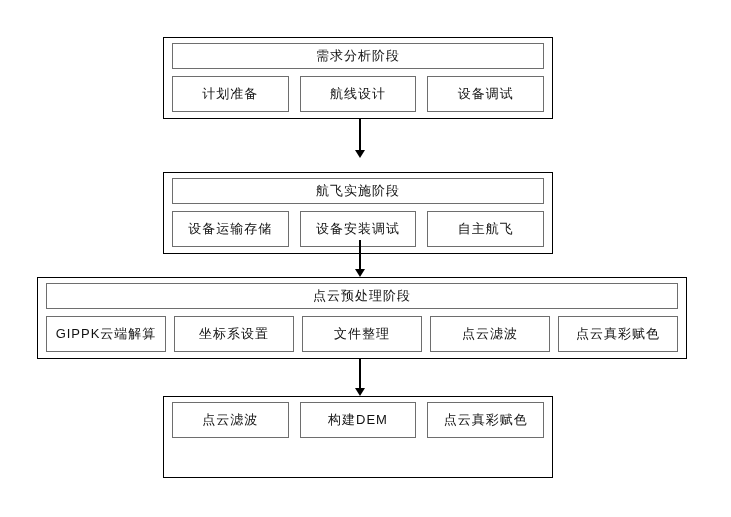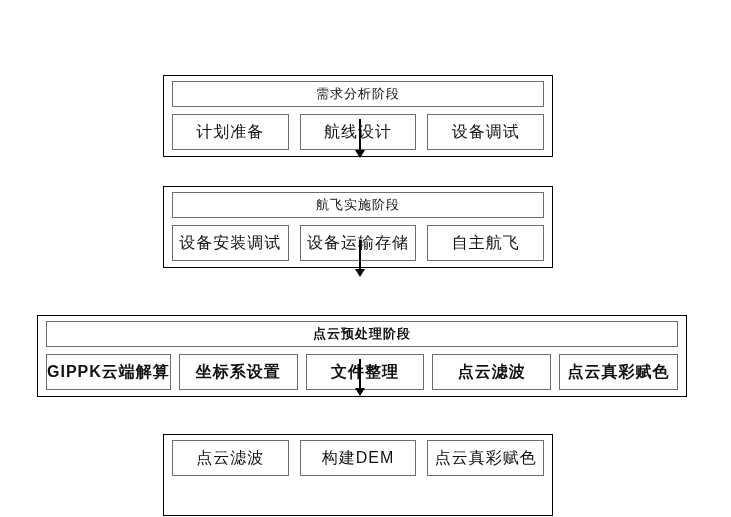--- a/index.html
+++ b/index.html
@@ -17,26 +17,25 @@
     overflow:hidden;
   }
   #diagram{position:relative;width:731px;height:517px;}
 
   .stage{
     position:absolute;
     background:var(--bg);
     border:1.5px solid var(--outline);
     box-sizing:border-box;
     padding:5px 8px 0 8px;
-    margin-top:38px;
   }
   .stage.narrow{left:163px;width:390px;height:82px;}
-  .stage.wide{left:37px;width:650px;height:82px;font-weight:bold;}
+  .stage.wide{left:37px;width:650px;height:82px;}
   .s0{top:37px}
-  .s1{top:148px}
+  .s1{top:172px}
   .s2{top:277px}
   .s3{top:396px}
 
   .stage-title{
     height:26px;
     border:1px solid var(--innerline);
     box-sizing:border-box;
     display:flex;align-items:center;justify-content:center;
     font-size:13px;
     margin-bottom:7px;
@@ -46,21 +45,21 @@
     display:flex;
     gap:11px;
     height:36px;
   }
   .wide .stage-steps{gap:8px;}
   .step-box{
     flex:1;
     border:1px solid var(--innerline);
     box-sizing:border-box;
     display:flex;align-items:center;justify-content:center;
-    font-size:16px;
+    font-size:13px;
     letter-spacing:1px;
     white-space:nowrap;
   }
 
   .flow-arrow{
     position:absolute;
     left:359px;
     width:2px;
     background:var(--outline);
   }
@@ -88,22 +87,22 @@
       <div class="stage-steps">
         <div class="step-box">计划准备</div>
         <div class="step-box">航线设计</div>
         <div class="step-box">设备调试</div>
       </div>
     </div>
     <div class="flow-arrow a0"></div>
     <div class="stage narrow s1">
       <div class="stage-title">航飞实施阶段</div>
       <div class="stage-steps">
+        <div class="step-box">设备运输存储</div>
         <div class="step-box">设备安装调试</div>
-        <div class="step-box">设备运输存储</div>
         <div class="step-box">自主航飞</div>
       </div>
     </div>
     <div class="flow-arrow a1"></div>
     <div class="stage wide s2">
       <div class="stage-title">点云预处理阶段</div>
       <div class="stage-steps">
         <div class="step-box">GIPPK云端解算</div>
         <div class="step-box">坐标系设置</div>
         <div class="step-box">文件整理</div>

